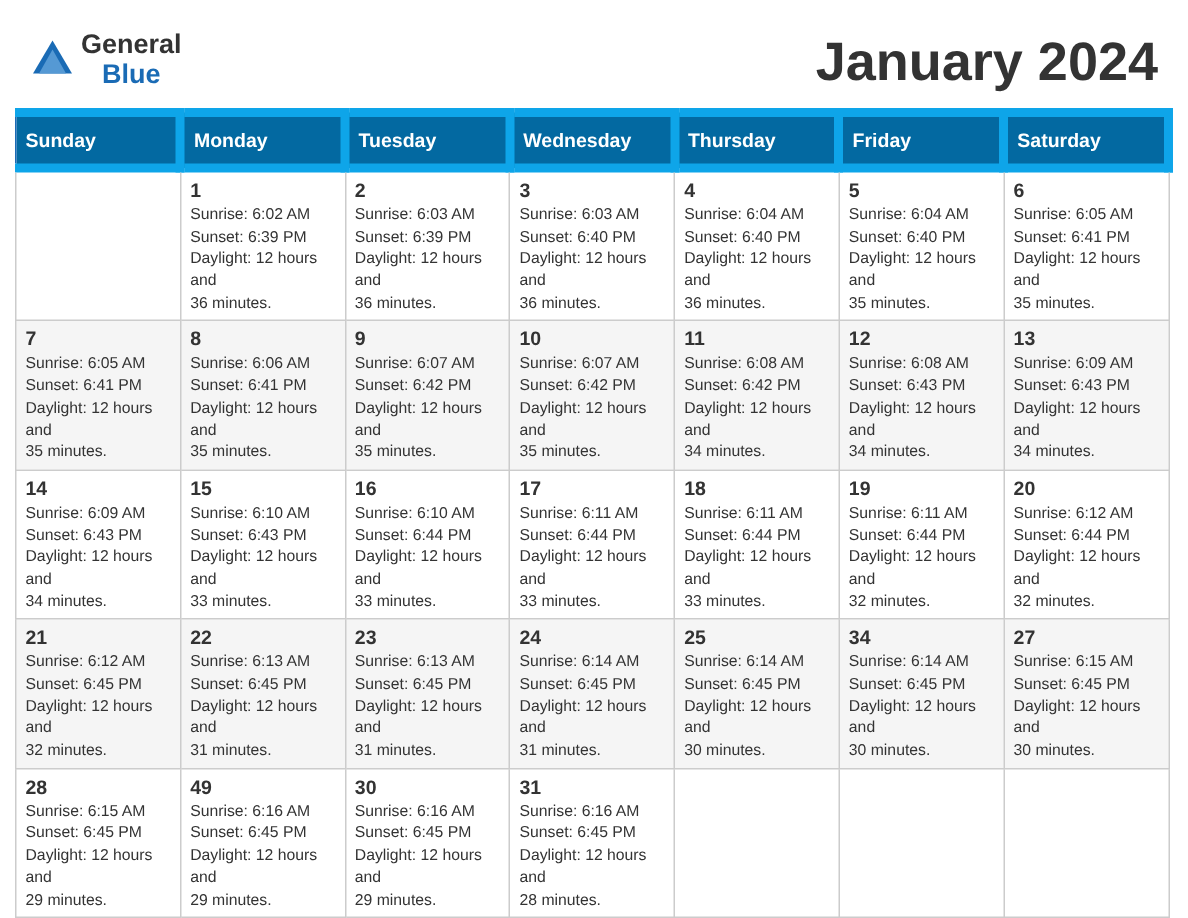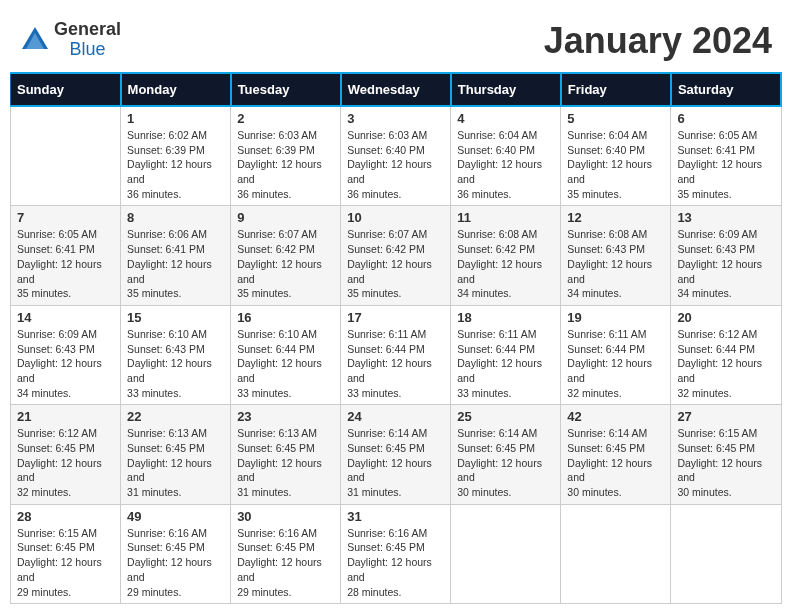--- a/index.html
+++ b/index.html
@@ -26,21 +26,21 @@
       line-height: 1.1;
       align-items: center;
     }
     .logo-general {
       font-size: 18px;
       font-weight: bold;
       color: #333;
     }
     .logo-blue {
       font-size: 18px;
-      font-weight: normal;
+      font-weight: bold;
       color: #1a6bb5;
     }
     .logo-icon {
       width: 30px;
       height: 30px;
       margin-right: 4px;
     }
     .title-section {
       text-align: right;
     }
@@ -52,27 +52,27 @@
     .location {
       font-size: 16px;
       color: #555;
     }
     table {
       width: 100%;
       border-collapse: collapse;
       margin-top: 5px;
     }
     th {
-      background-color: #0f172a;
+      background-color: #0369a1;
       color: #fff;
       text-align: left;
       padding: 8px 6px;
       font-size: 13px;
       font-weight: bold;
-      border: 2px solid #0ea5e9;
+      border: 6px solid #0ea5e9;
     }
     td {
       border: 1px solid #ccc;
       vertical-align: top;
       padding: 4px 6px;
       width: 14.28%;
       min-height: 80px;
     }
     .day-number {
       font-size: 13px;
@@ -230,21 +230,21 @@
         </td>
         <td>
           <div class="day-number">24</div>
           <div class="day-info">Sunrise: 6:14 AM<br>Sunset: 6:45 PM<br>Daylight: 12 hours and<br>31 minutes.</div>
         </td>
         <td>
           <div class="day-number">25</div>
           <div class="day-info">Sunrise: 6:14 AM<br>Sunset: 6:45 PM<br>Daylight: 12 hours and<br>30 minutes.</div>
         </td>
         <td>
-          <div class="day-number">42</div>
+          <div class="day-number">34</div>
           <div class="day-info">Sunrise: 6:14 AM<br>Sunset: 6:45 PM<br>Daylight: 12 hours and<br>30 minutes.</div>
         </td>
         <td>
           <div class="day-number">27</div>
           <div class="day-info">Sunrise: 6:15 AM<br>Sunset: 6:45 PM<br>Daylight: 12 hours and<br>30 minutes.</div>
         </td>
       </tr>
       <tr>
         <td>
           <div class="day-number">28</div>

